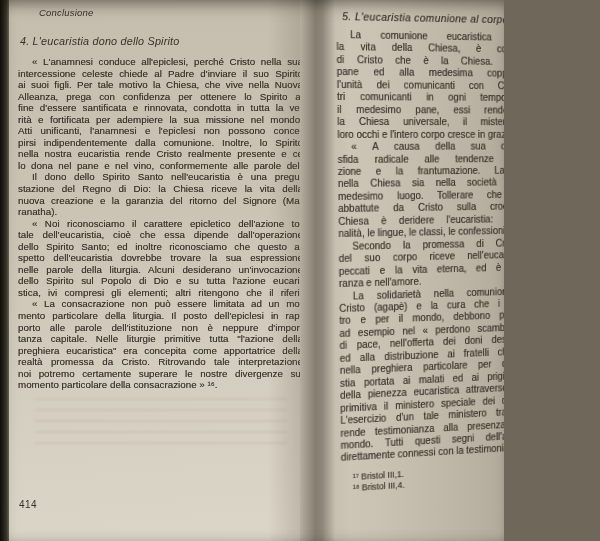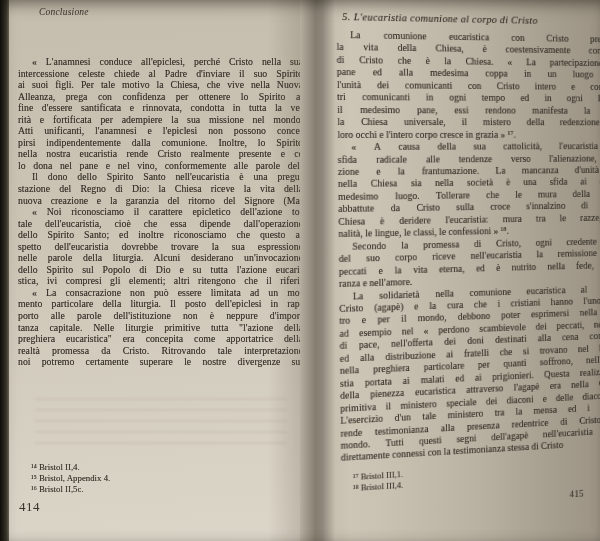--- a/index.html
+++ b/index.html
@@ -1,19 +1,19 @@
 <!DOCTYPE html>
 <html><head>
 <meta charset="utf-8">
 <style>
   html,body{margin:0;padding:0;background:#6e675a;}
   .photo{
-    position:relative;width:600px;height:541px;overflow:hidden;
+    position:relative;width:504px;height:541px;overflow:hidden;
     background:#bef264;
-    font-family:Liberation Serif, serif;
+    font-family:Liberation Sans, sans-serif;
     color:#38322a;
   }
   
   .edge-left{position:absolute;left:0;top:0;width:9px;height:100%;
     background:linear-gradient(to right,#12100c,#3e3a2f 70%,#6b6556);z-index:2;}
   
   .page-left{position:absolute;left:9px;top:0;width:292px;height:100%;
     background:linear-gradient(175deg,#c5beae 0%,#cbc4b4 40%,#d4cec0 70%,#dcd6c9 100%);}
   .running-head{position:absolute;left:30px;top:7px;font-style:italic;font-size:9.5px;letter-spacing:.2px;}
   .heading-left{position:absolute;left:11px;top:35px;font-style:italic;font-size:10.8px;letter-spacing:.2px;white-space:nowrap;}
@@ -22,21 +22,21 @@
   .para{margin:0;}
   .line{text-align:left;}
   .line.j{text-align:justify;text-align-last:justify;}
   .para .line:first-child{text-indent:14px;}
   
   .ghost{position:absolute;left:26px;top:398px;width:252px;height:52px;opacity:.5;
     background:repeating-linear-gradient(to bottom,rgba(104,96,80,.16) 0 2px,rgba(0,0,0,0) 2px 11px);
     filter:blur(1.3px);}
   .footnotes{font-size:8.8px;line-height:11px;text-shadow:0 0 .4px rgba(56,50,42,.5);}
   .footnotes-left{position:absolute;left:22px;top:462px;}
-  .pageno{font-size:13px;letter-spacing:.5px;}
+  .pageno{font-size:10px;letter-spacing:.5px;}
   .pageno-left{position:absolute;left:10px;top:499px;}
   
   .gutter{position:absolute;left:268px;top:0;width:82px;height:100%;z-index:3;pointer-events:none;
     background:linear-gradient(to right,
       rgba(96,88,72,0) 0%,rgba(96,88,72,.22) 38%,rgba(58,52,40,.50) 58%,
       rgba(47,42,32,.42) 66%,rgba(150,142,126,.12) 82%,rgba(150,142,126,0) 100%);}
   
   .page-right{position:absolute;left:300px;top:0;width:300px;height:100%;
     background:linear-gradient(to right,#d2cbbc 0%,#c9c2b2 28%,#bab2a2 58%,#a79f8f 82%,#9c9384 100%);}
   .right-inner{position:absolute;left:38px;top:10px;width:302px;height:515px;
@@ -54,63 +54,61 @@
                inset 14px 0 18px -14px rgba(22,18,10,.35);}
 </style>
 </head>
 <body>
 
 <div class="photo">
   <div class="edge-left"></div>
 
   <div class="page-left">
     <div class="running-head">Conclusione</div>
+    <div class="heading-left">4. L'eucaristia dono dello Spirito</div>
     <div class="body-left">
         <div class="para">
           <div class="line j">« L'anamnesi conduce all'epiclesi, perché Cristo nella sua</div>
           <div class="line j">intercessione celeste chiede al Padre d'inviare il suo Spirito</div>
           <div class="line j">ai suoi figli. Per tale motivo la Chiesa, che vive nella Nuova</div>
           <div class="line j">Alleanza, prega con confidenza per ottenere lo Spirito al</div>
           <div class="line j">fine d'essere santificata e rinnovata, condotta in tutta la ve-</div>
           <div class="line j">rità e fortificata per adempiere la sua missione nel mondo.</div>
           <div class="line j">Atti unificanti, l'anamnesi e l'epiclesi non possono conce-</div>
           <div class="line j">pirsi indipendentemente dalla comunione. Inoltre, lo Spirito</div>
           <div class="line j">nella nostra eucaristia rende Cristo realmente presente e ce</div>
           <div class="line j">lo dona nel pane e nel vino, conformemente alle parole del-</div>
         </div>
         <div class="para">
           <div class="line j">Il dono dello Spirito Santo nell'eucaristia è una pregu-</div>
           <div class="line j">stazione del Regno di Dio: la Chiesa riceve la vita della</div>
           <div class="line j">nuova creazione e la garanzia del ritorno del Signore (Ma-</div>
+          <div class="line">ranatha).</div>
         </div>
         <div class="para">
           <div class="line j">« Noi riconosciamo il carattere epicletico dell'azione to-</div>
           <div class="line j">tale dell'eucaristia, cioè che essa dipende dall'operazione</div>
           <div class="line j">dello Spirito Santo; ed inoltre riconosciamo che questo a-</div>
           <div class="line j">spetto dell'eucaristia dovrebbe trovare la sua espressione</div>
           <div class="line j">nelle parole della liturgia. Alcuni desiderano un'invocazione</div>
           <div class="line j">dello Spirito sul Popolo di Dio e su tutta l'azione eucari-</div>
           <div class="line j">stica, ivi compresi gli elementi; altri ritengono che il riferi-</div>
         </div>
         <div class="para">
           <div class="line j">« La consacrazione non può essere limitata ad un mo-</div>
           <div class="line j">mento particolare della liturgia. Il posto dell'epiclesi in rap-</div>
           <div class="line j">porto alle parole dell'istituzione non è neppure d'impor-</div>
           <div class="line j">tanza capitale. Nelle liturgie primitive tutta "l'azione della</div>
           <div class="line j">preghiera eucaristica" era concepita come apportatrice della</div>
           <div class="line j">realtà promessa da Cristo. Ritrovando tale interpretazione</div>
           <div class="line j">noi potremo certamente superare le nostre divergenze sul</div>
+          <div class="line">momento particolare della consacrazione » ¹⁶.</div>
         </div>
       </div>
     <div class="ghost"></div>
-    <div class="footnotes footnotes-left">
-        <div class="fn-line">¹⁴ Bristol II,4.</div>
-        <div class="fn-line">¹⁵ Bristol, Appendix 4.</div>
-        <div class="fn-line">¹⁶ Bristol II,5c.</div>
-      </div>
     <div class="pageno pageno-left">414</div>
   </div>
 
   <div class="gutter"></div>
 
   <div class="page-right">
     <div class="right-inner">
       <div class="heading-right">5. L'eucaristia comunione al corpo di Cristo</div>
       <div class="body-right">
           <div class="para">

